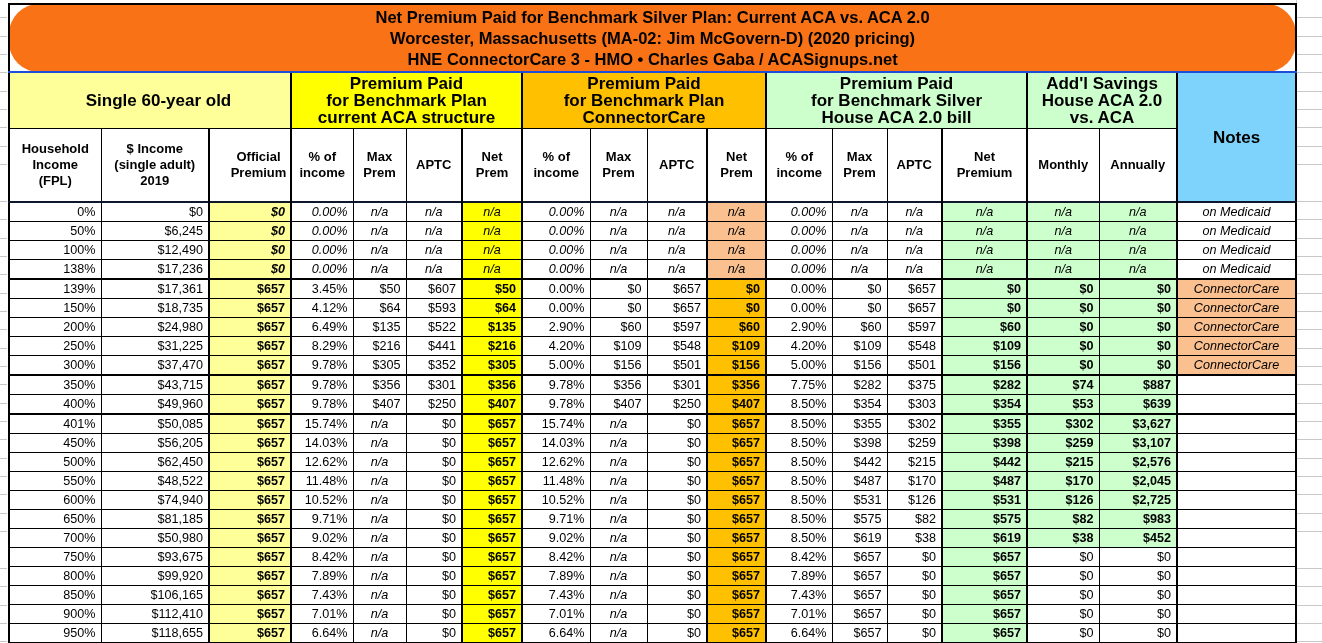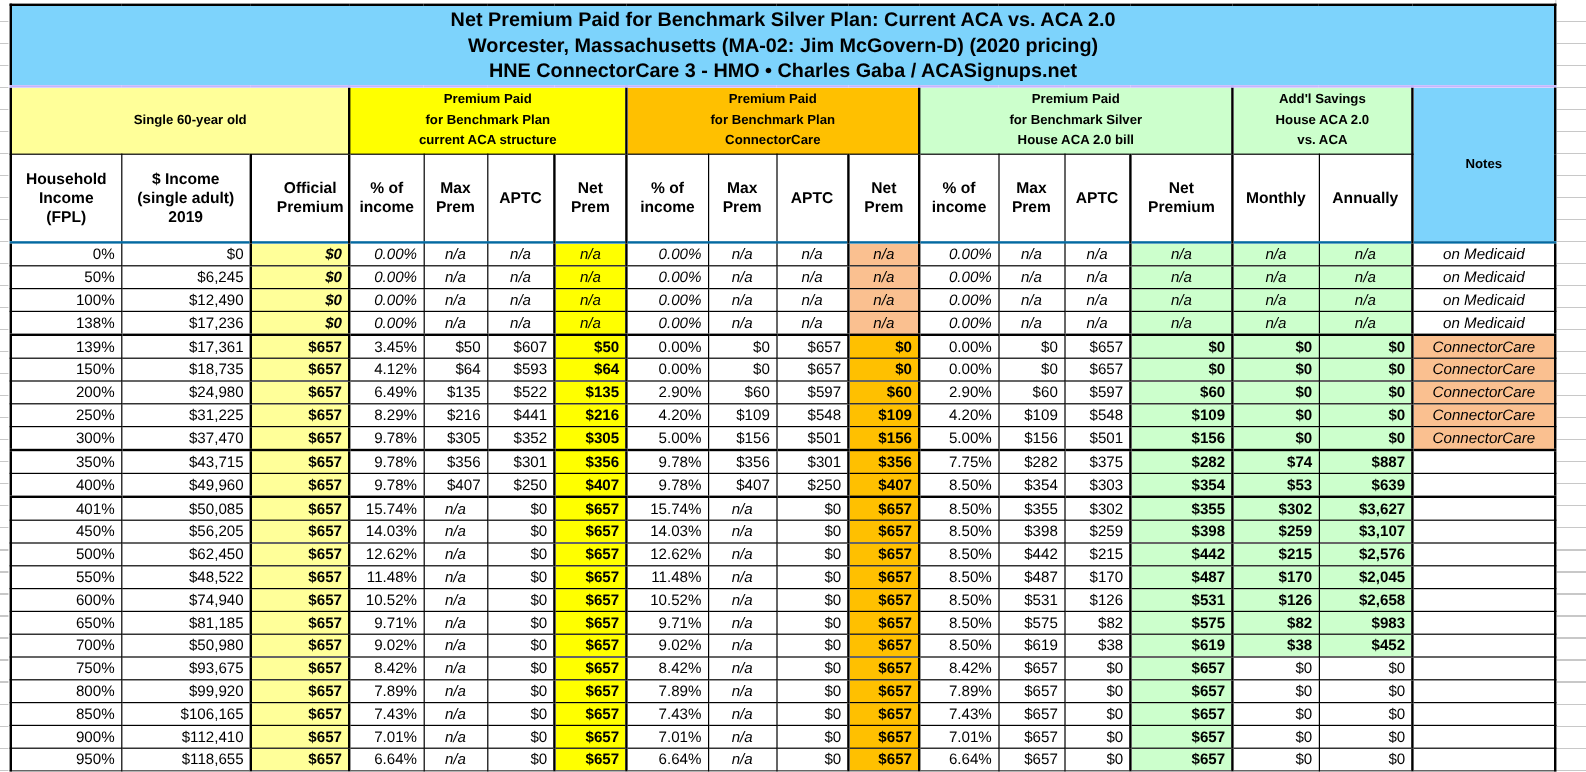--- a/index.html
+++ b/index.html
@@ -5,26 +5,26 @@
   html,body{margin:0;padding:0;background:#fff;}
   body{width:1322px;height:643px;overflow:hidden;font-family:"Liberation Sans",sans-serif;position:relative;}
   
   .gutter{position:absolute;top:0;height:643px;background:repeating-linear-gradient(to bottom,#ffffff 0px,#ffffff 17.4px,#c8c8c8 17.4px,#c8c8c8 18.35px);z-index:0;}
   .gutter.left{left:0;width:7px;}
   .gutter.right{right:0;width:25px;border-left:1px solid #d0d0d0;}
   table.t{position:absolute;left:8px;top:3px;width:1289px;border-collapse:collapse;table-layout:fixed;background:#fff;z-index:1;
           border:2px solid #000;}
   th,td{border:1px solid #000;overflow:hidden;white-space:nowrap;padding:0;}
   
-  .titleCell{border-bottom:2px solid #c4b5fd;background:#7dd3fc;height:66px;text-align:center;vertical-align:middle;}
+  .titleCell{border-bottom:2px solid #1d4ed8;background:#f97316;height:66px;text-align:center;vertical-align:middle;border-radius:30px;}
   .titleCell div{font-size:16.5px;font-weight:bold;line-height:21px;color:#000;}
   
-  .secRow th{height:55px;font-size:11px;font-weight:bold;text-align:center;vertical-align:middle;white-space:pre-line;line-height:17px;}
+  .secRow th{height:55px;font-size:17px;font-weight:bold;text-align:center;vertical-align:middle;white-space:pre-line;line-height:17px;}
   .colRow th{height:72px;font-size:13px;font-weight:bold;text-align:center;vertical-align:middle;white-space:pre-line;line-height:16px;background:#fff;}
-  .colRow{border-bottom:2px solid #0369a1;}
+  .colRow{border-bottom:2px solid #0f172a;}
   
   td{height:18px;font-size:12.6px;text-align:right;padding-right:5px;color:#000;line-height:1;vertical-align:middle;}
   .ctr{text-align:center;padding-right:0;}
   .it{font-style:italic;}
   .b{font-weight:bold;}
   .bL{border-left-width:2px;}
   tr.rB td{border-bottom-width:2px;}
   .bgPale{background:var(--pale);padding-left:17px;}
   .bgYel{background:var(--yel);}
   .bgAmb{background:var(--amb);}
@@ -428,21 +428,21 @@
         <td class="bgYel b bL">$657</td>
         <td class="bL">10.52%</td>
         <td class="it ctr">n/a</td>
         <td class="">$0</td>
         <td class="bgAmb b bL">$657</td>
         <td class="bL">8.50%</td>
         <td class="">$531</td>
         <td class="">$126</td>
         <td class="bgGrn b bL">$531</td>
         <td class="bgGrn b bL">$126</td>
-        <td class="bgGrn b">$2,658</td>
+        <td class="bgGrn b">$2,725</td>
         <td class="ctr bL"></td>
       </tr>
       <tr>
         <td class="">650%</td>
         <td class="">$81,185</td>
         <td class="bgPale b bL">$657</td>
         <td class="bL">9.71%</td>
         <td class="it ctr">n/a</td>
         <td class="">$0</td>
         <td class="bgYel b bL">$657</td>

